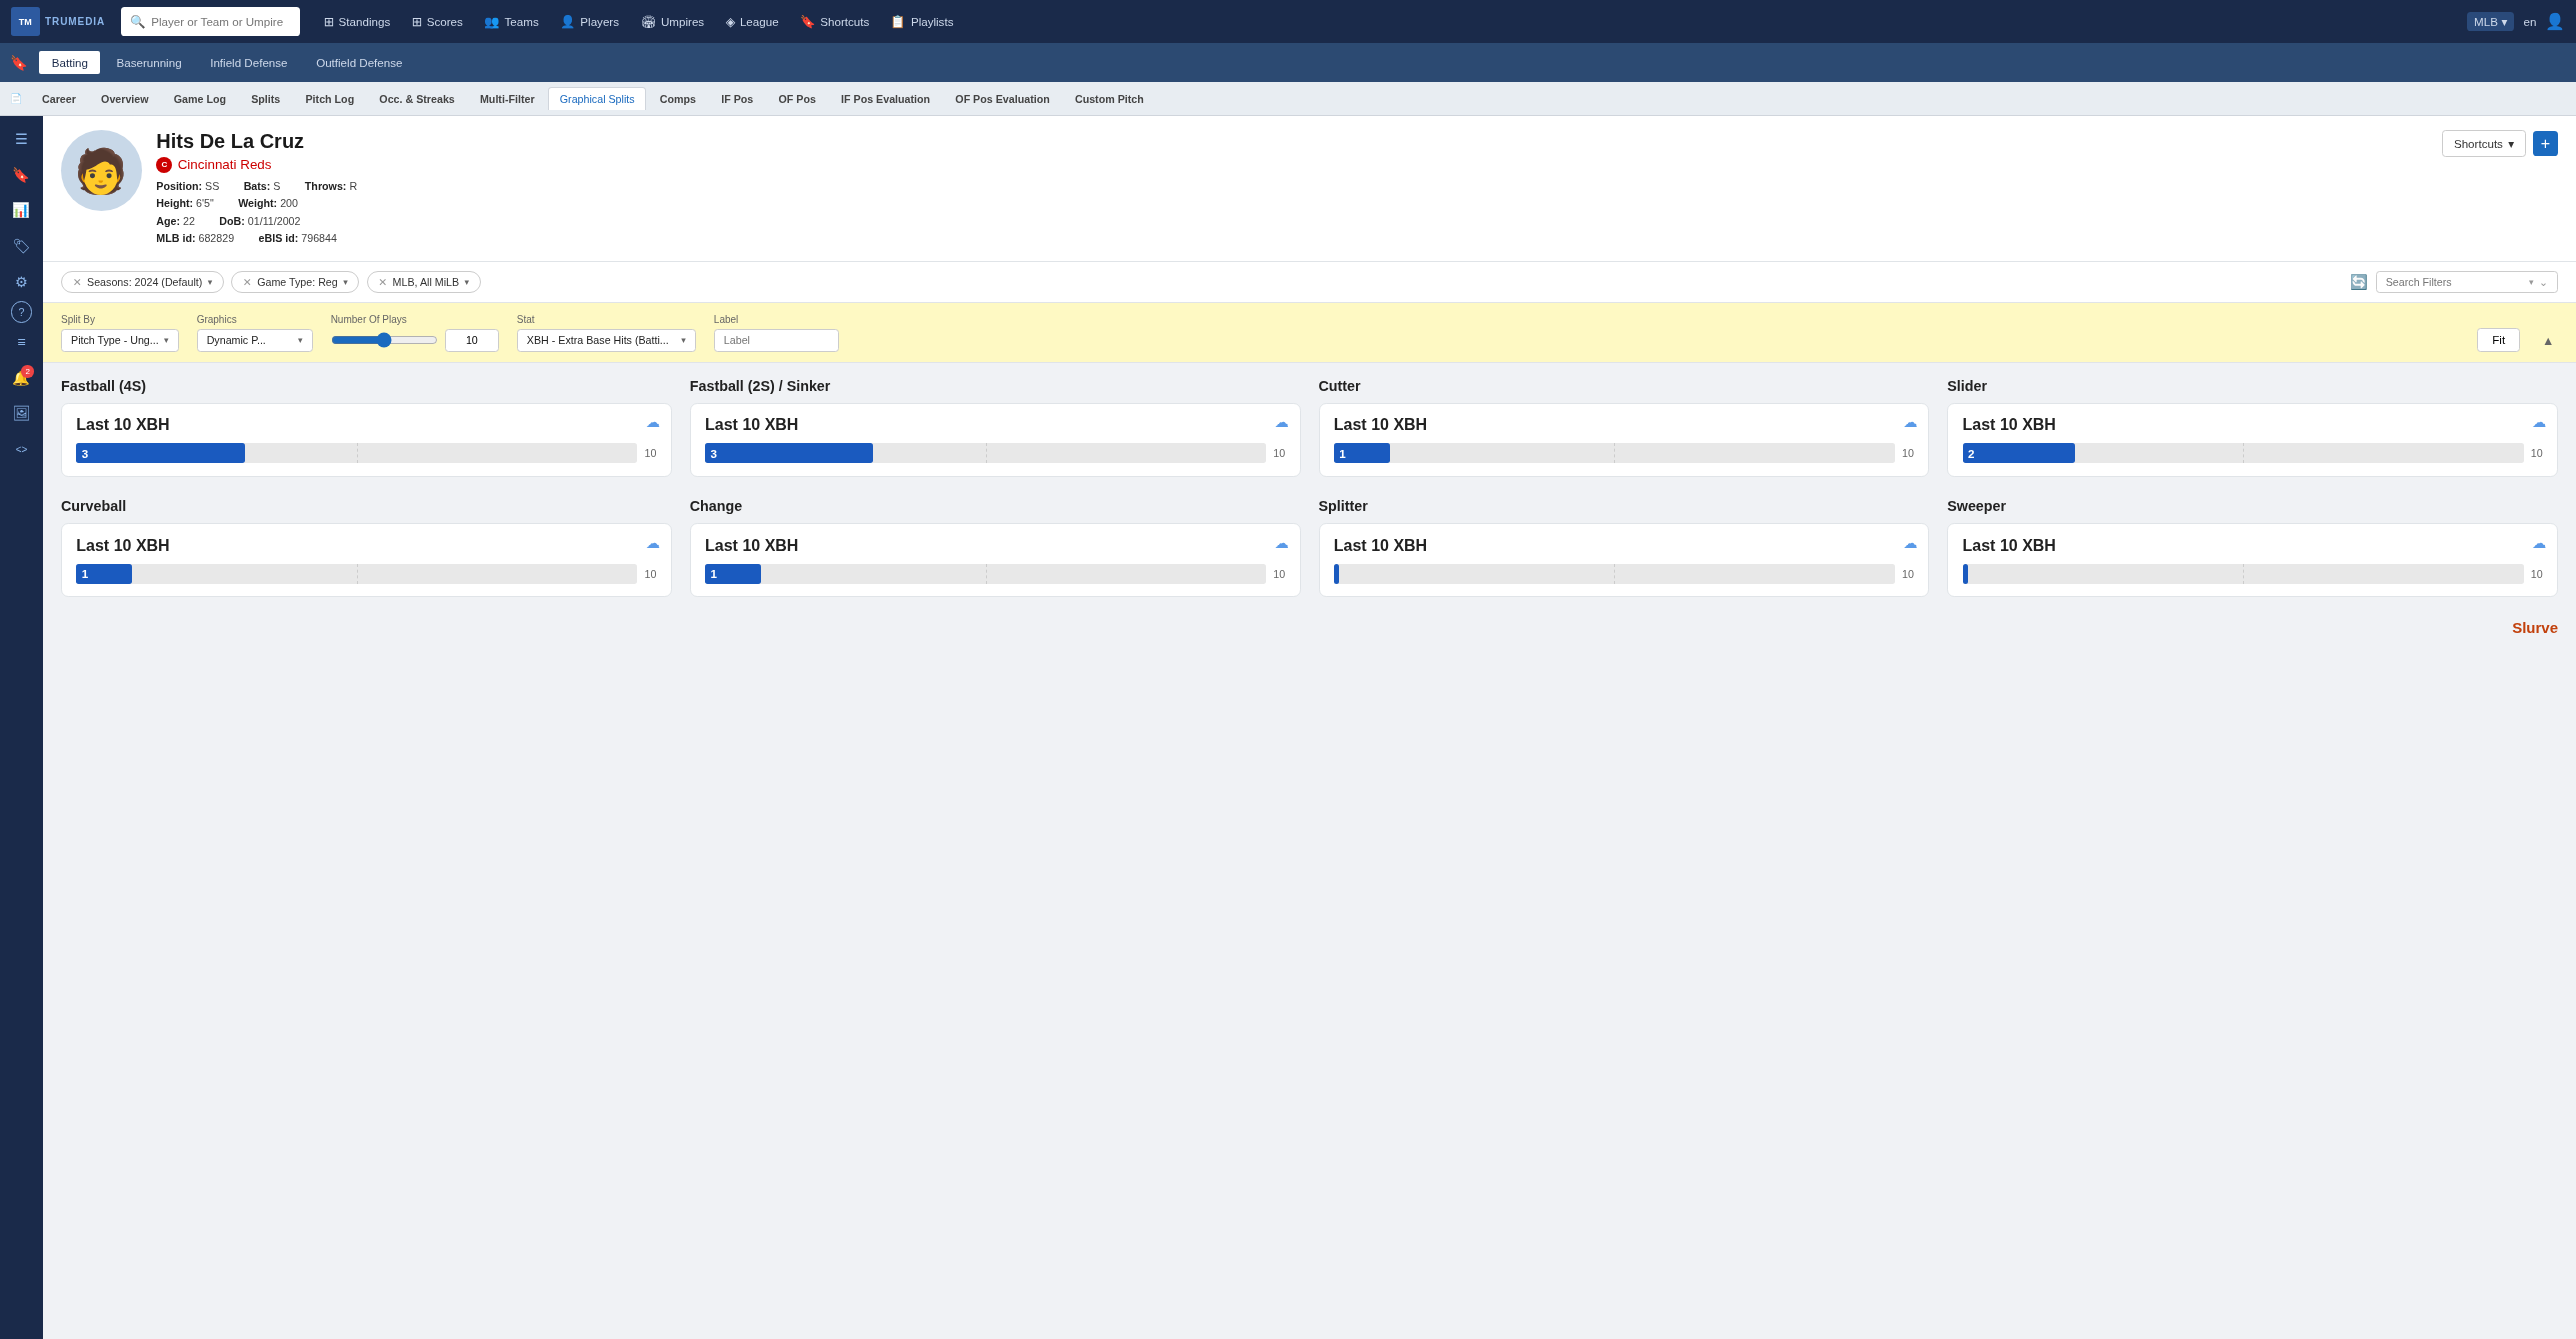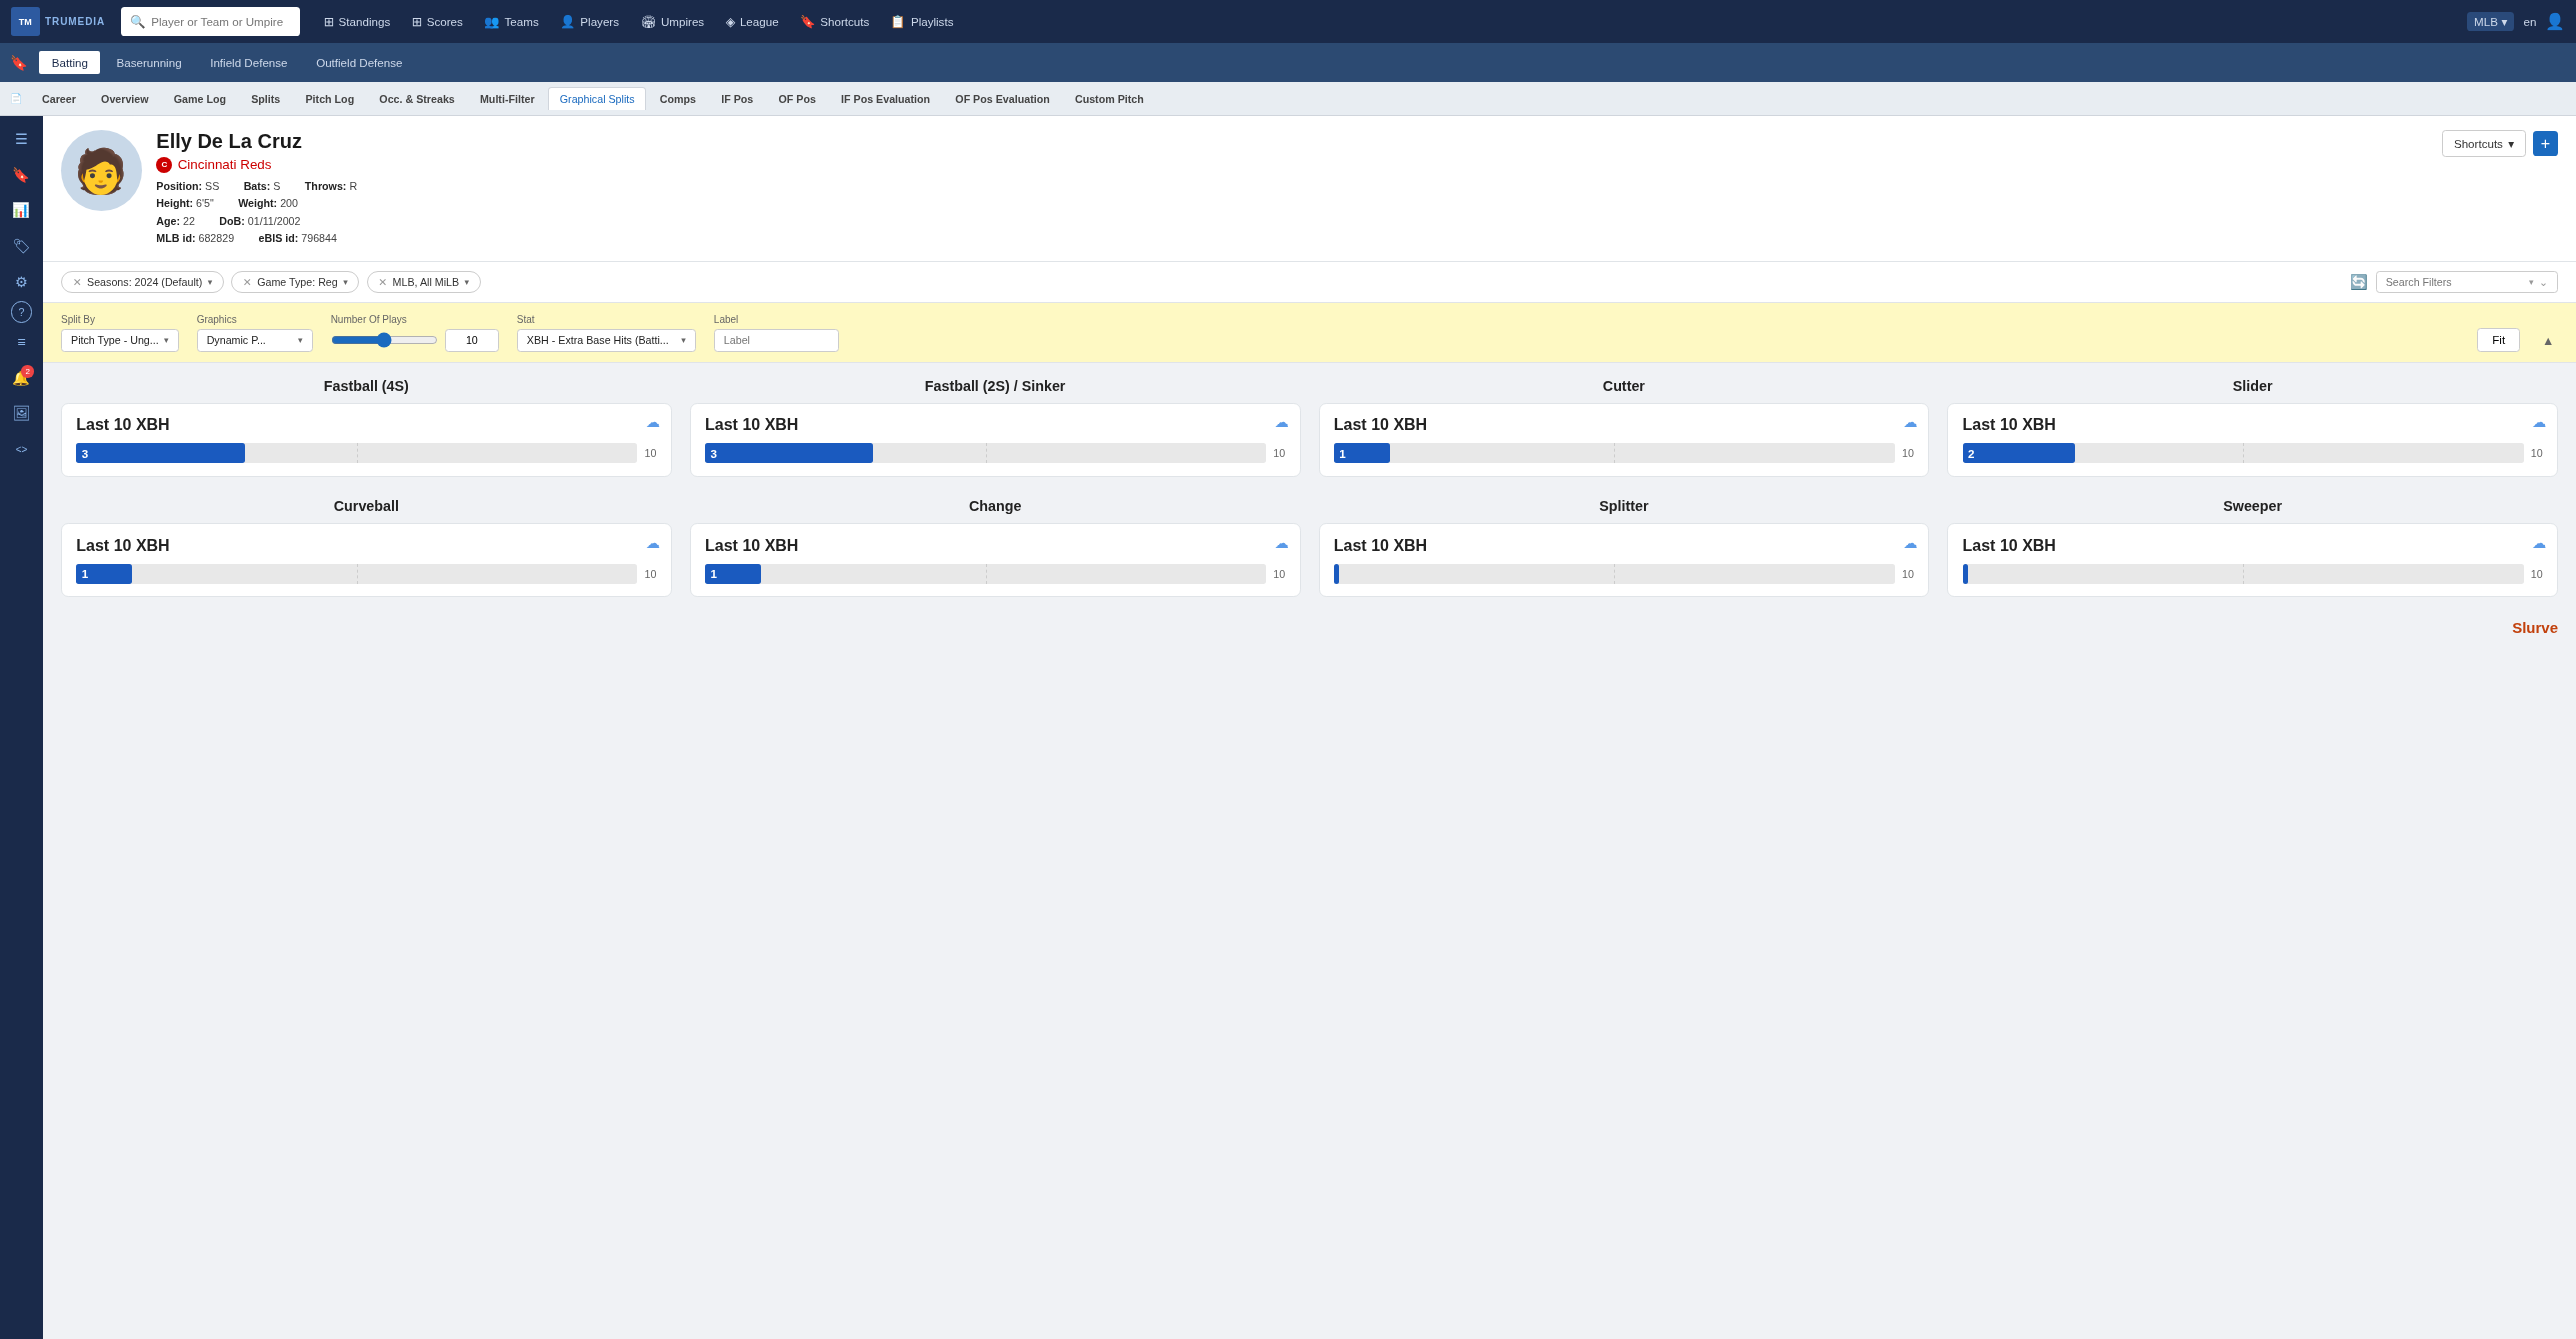--- a/index.html
+++ b/index.html
@@ -164,21 +164,21 @@
     .range-slider input[type=range] { width: 100%; accent-color: #1a6abf; }
     .fit-btn {
       background: white; border: 0.9px solid #ccc; border-radius: 3.6px;
       padding: 4.5px 14.3px; font-size: 11.6px; cursor: pointer; margin-left: auto;
     }
     .collapse-btn { background: none; border: none; cursor: pointer; font-size: 12.5px; color: #666; padding: 3.6px; }
 
     
     .pitch-grid { padding: 14.3px 18px; background: #f0f2f5; }
     .pitch-row { display: grid; grid-template-columns: repeat(4, 1fr); gap: 18px; margin-bottom: 21.5px; }
-    .pitch-section-title { text-align: center; font-size: 14.3px; font-weight: bold; color: #222; margin-bottom: 9px; }
+    .pitch-section-title { text-align: left; font-size: 14.3px; font-weight: bold; color: #222; margin-bottom: 9px; }
     .pitch-card {
       background: white; border-radius: 7.2px; padding: 12.5px 14.3px;
       border: 0.9px solid #e0e4e8; position: relative;
     }
     .pitch-card-title { font-size: 16px; font-weight: bold; color: #222; margin-bottom: 9px; }
     .pitch-bar-container { display: flex; align-items: center; gap: 7.2px; }
     .pitch-bar-wrapper { flex: 1; background: #e8e8e8; border-radius: 2.7px; height: 20px; position: relative; }
     .pitch-bar { height: 100%; background: #1a5abf; border-radius: 2.7px; display: flex; align-items: center; padding-left: 5.4px; }
     .pitch-bar-value { color: white; font-size: 11.6px; font-weight: bold; }
     .pitch-bar-max { font-size: 10.7px; color: #666; white-space: nowrap; }
@@ -292,21 +292,21 @@
     <div class="sidebar-icon" style="font-size:10px;">&lt;&gt;</div>
   </div>
 
   <div class="main-content">
 
     <div class="player-header">
       <div class="player-photo">
         <span style="font-size:43px;">🧑</span>
       </div>
       <div class="player-info">
-        <div class="player-name">Elly De La Cruz</div>
+        <div class="player-name">Hits De La Cruz</div>
         <div class="team-name">
           <span class="team-logo">C</span>
           <span>Cincinnati Reds</span>
         </div>
         <div class="player-details">
           <span><strong>Position:</strong> <span>SS</span></span>
           <span><strong>Bats:</strong> <span>S</span></span>
           <span><strong>Throws:</strong> <span>R</span></span>
           <br>
           <span><strong>Height:</strong> <span>6'5"</span></span>

